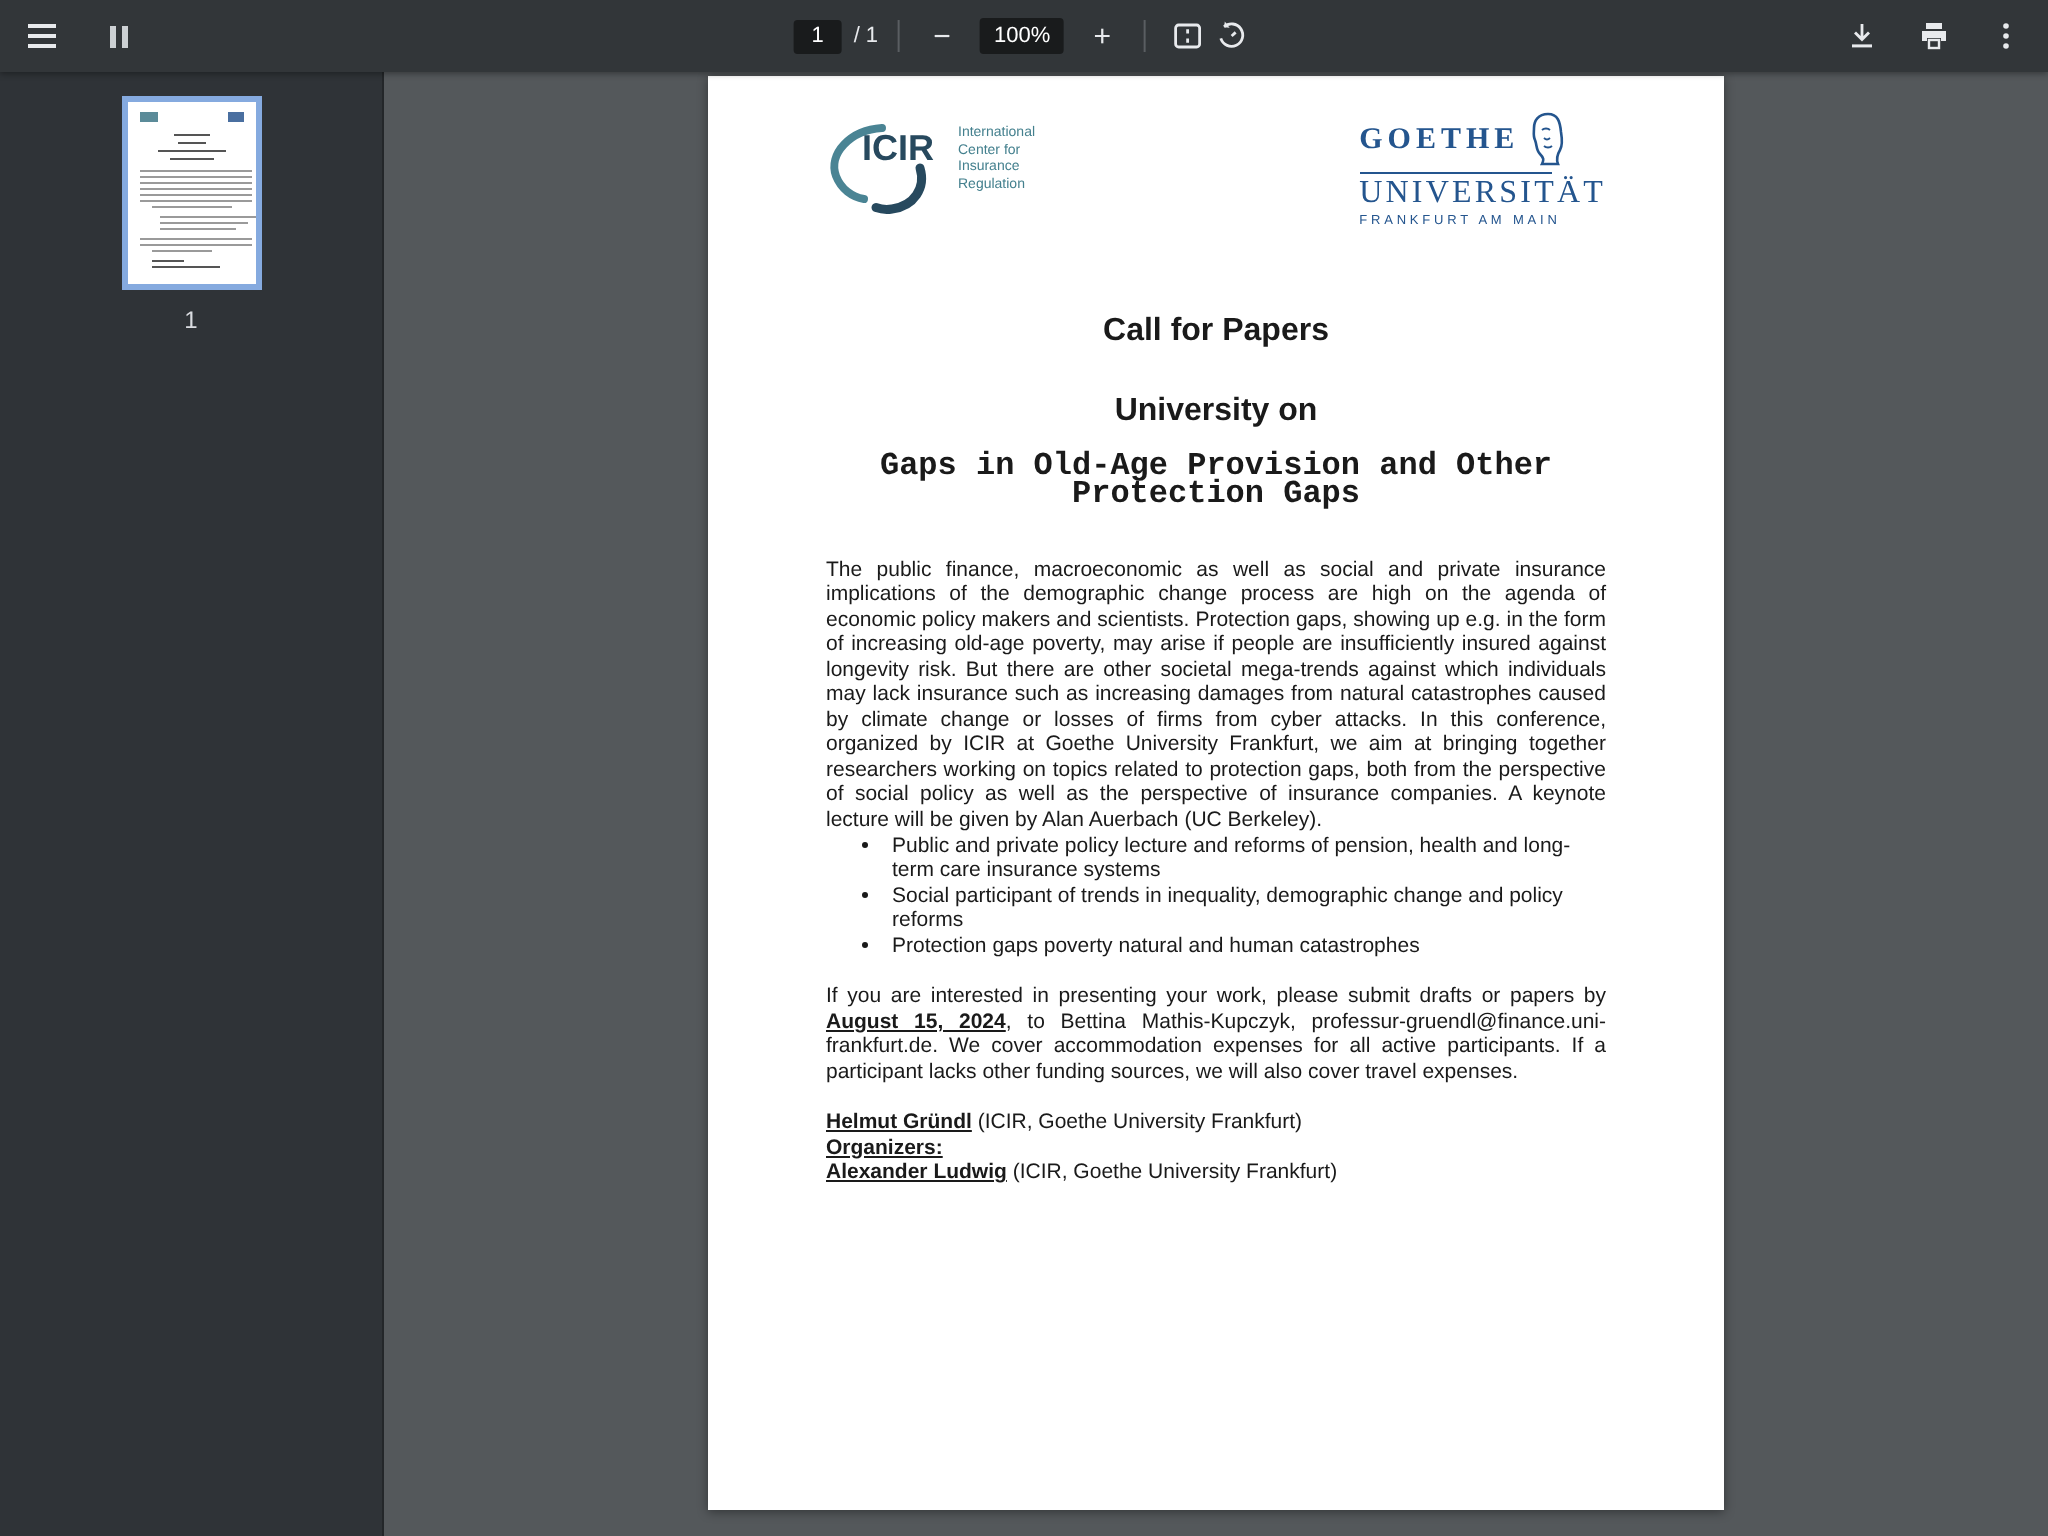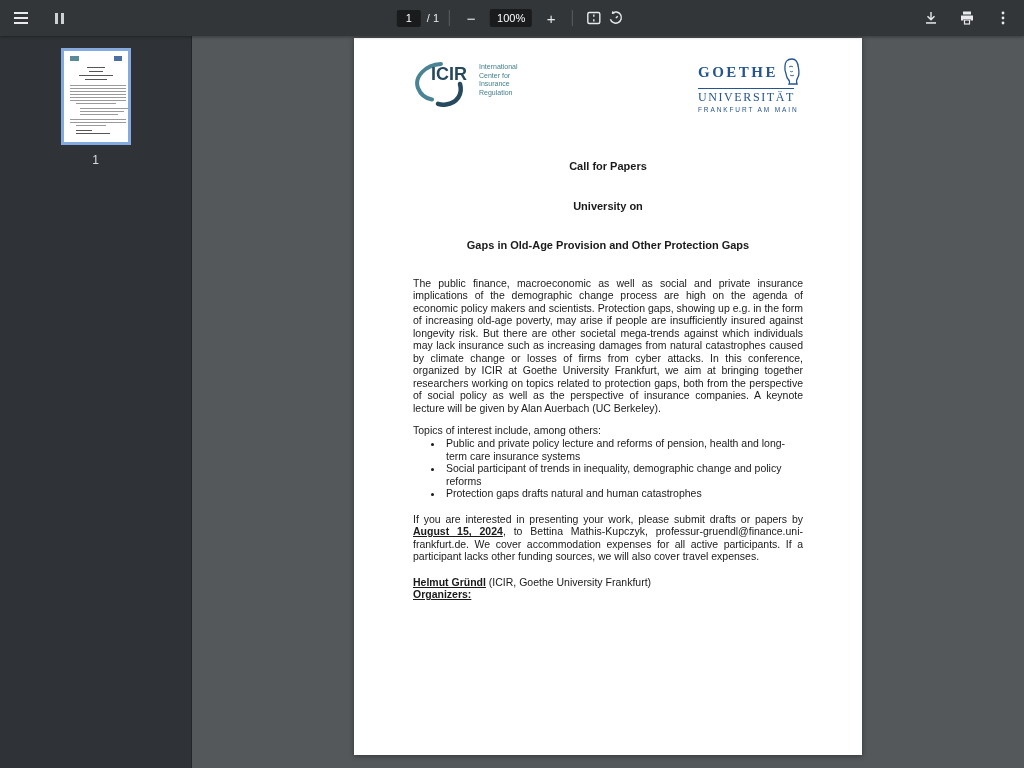--- a/index.html
+++ b/index.html
@@ -61,28 +61,28 @@
   }
 
   
   .doc-header { display:flex; justify-content:space-between; align-items:center; height:56px;gap:32px; }
   .icir-logo { display:flex; align-items:flex-start; }
   .icir-tagline { font-size:7px; line-height:8.5px; color:var(--icir-teal,#44808e); margin-left:4px; margin-top:6px; }
   .goethe-logo { color:var(--goethe-blue,#24558e); text-align:left; margin-top:4px; }
   .goethe-row1 { display:flex; align-items:flex-start; }
   .goethe-name { font-family:"Liberation Serif",serif; font-weight:bold; font-size:15px; letter-spacing:2.5px; margin-top:6px; }
   .goethe-rule { border-top:1.5px solid var(--goethe-blue,#24558e); margin-top:2px; width:96px; }
-  .goethe-univ { font-family:"Liberation Serif",serif; font-size:12px; letter-spacing:1.6px; margin-top:1px; }
+  .goethe-univ { font-family:"Liberation Serif",serif; font-size:16px; letter-spacing:1.6px; margin-top:1px; }
   .goethe-city { font-size:6.5px; letter-spacing:1.9px; margin-top:1px; }
 
   
-  .doc-title { text-align:center; font-weight:bold; font-size:11px; line-height:14px; }
+  .doc-title { text-align:center; font-weight:bold; font-size:16px; line-height:14px; }
   .t1 { margin-top:48px; }
   .t2 { margin-top:26px; }
-  .t3 { margin-top:25px; }
+  .t3 { margin-top:13px;font-family:Liberation Mono, monospace; }
   .t4 { margin-top:26px; }
   .t5 { margin-top:5px; }
   .doc-body { font-size:10.5px; line-height:12.45px; }
   .para { text-align:justify; }
   .p1 { margin-top:25px; }
   .topics-intro { margin-top:10px; }
   ul.topics { margin:1px 0 0 0; padding-left:31px; }
   ul.topics li { padding-left:2px; }
   .encourage { margin-top:13px; }
   .submission { margin-top:13px; }
@@ -218,31 +218,31 @@
         </div>
       </div>
 
       <div class="doc-title t1">Call for Papers</div>
       <div class="doc-title t2">University on</div>
       <div class="doc-title t3">Gaps in Old-Age Provision and Other Protection Gaps</div>
 
       <div class="doc-body">
         <p class="para p1">The public finance, macroeconomic as well as social and private insurance implications of the demographic change process are high on the agenda of economic policy makers and scientists. Protection gaps, showing up e.g. in the form of increasing old-age poverty, may arise if people are insufficiently insured against longevity risk. But there are other societal mega-trends against which individuals may lack insurance such as increasing damages from natural catastrophes caused by climate change or losses of firms from cyber attacks. In this conference, organized by ICIR at Goethe University Frankfurt, we aim at bringing together researchers working on topics related to protection gaps, both from the perspective of social policy as well as the perspective of insurance companies. A keynote lecture will be given by Alan Auerbach (UC Berkeley).</p>
 
-        <p class="topics-intro">Topics of interest include, among others:</p>
         <ul class="topics">
           <li>Public and private policy lecture and reforms of pension, health and long-term care insurance systems</li>
           <li>Social participant of trends in inequality, demographic change and policy reforms</li>
-          <li>Protection gaps drafts natural and human catastrophes</li>
+          <li>Protection gaps poverty natural and human catastrophes</li>
         </ul>
 
 
         <p class="para submission"><span>If you are interested in presenting your work, please submit drafts or papers by </span><strong>August 15, 2024</strong><span>, to Bettina Mathis-Kupczyk, professur-gruendl@finance.uni-frankfurt.de. We cover accommodation expenses for all active participants. If a participant lacks other funding sources, we will also cover travel expenses.</span></p>
 
         <div class="organizers">
           <div><strong>Helmut Gründl</strong><span> (ICIR, Goethe University Frankfurt)</span></div>
           <div><strong>Organizers:</strong></div>
+          <div><strong>Alexander Ludwig</strong><span> (ICIR, Goethe University Frankfurt)</span></div>
         </div>
       </div>
 
     </div>
   </div>
 </div>
 
 </body></html>

